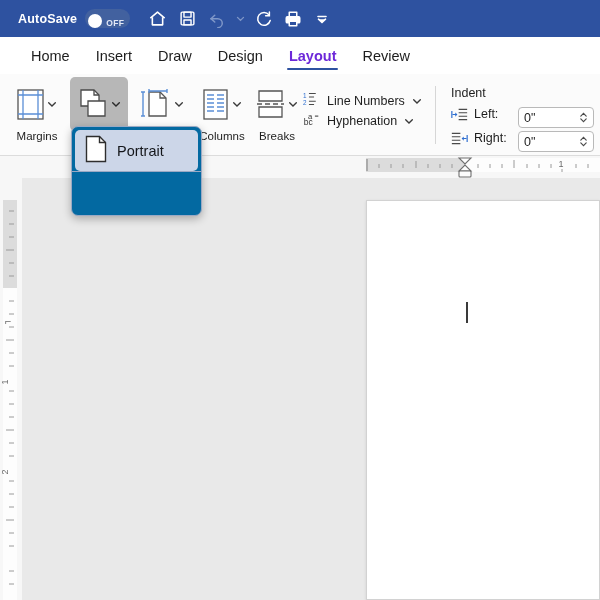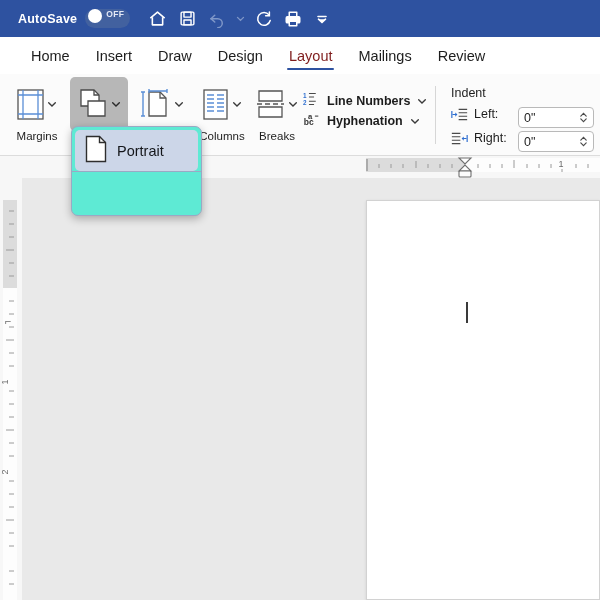--- a/index.html
+++ b/index.html
@@ -20,21 +20,21 @@
     padding-left: 18px;
     gap: 0px;
   }
   .autosave-label {
     color: #ffffff; font-size: 12.5px; font-weight: 700;
     letter-spacing: .2px; margin-right: 8px;
   }
   .toggle {
     width: 45px; height: 19px; border-radius: 10px;
     background: #42619f; position: relative;
-    display: flex; align-items: flex-start;
+    display: flex; align-items: flex-end;
   }
   .toggle .knob {
     width: 14px; height: 14px; border-radius: 50%;
     background: #ffffff; margin-left: 3px;
   }
   .toggle .off {
     color: #e3e8f5; font-size: 8.5px; font-weight: 700;
     margin-left: 4px; letter-spacing: .4px;
   }
   .tbicon {
@@ -52,21 +52,21 @@
     width: 600px; height: 37px;
     background: #ffffff;
     display: flex; align-items: center;
     padding-left: 18px;
   }
   .tab {
     font-size: 14.5px; color: #1d1d1d;
     padding: 0 13px; height: 37px; line-height: 39px;
     position: relative; white-space: nowrap;
   }
-  .tab.active { font-weight: 400; color: #7f1d1d; }
+  .tab.active { font-weight: 700; color: #6d28d9; }
   .tab.active::after {
     content: ""; position: absolute;
     left: 11px; right: 11px; bottom: 4px; height: 2.5px;
     background: #2e52a0; border-radius: 2px;
   }
 
   
   .ribbon {
     position: absolute; top: 74px; left: 0;
     width: 600px; height: 82px;
@@ -81,21 +81,21 @@
   }
   .bigbtn.sel { background: #b7b7b7; }
   .bigbtn .chev { margin-left: 3px; }
   .blabel {
     position: absolute; top: 56px; font-size: 11.5px;
     color: #1d1d1d; text-align: center; white-space: nowrap;
   }
 
   .smallrow {
     position: absolute; display: flex; align-items: center;
-    gap: 7px; height: 22px; font-weight: bold;
+    gap: 7px; height: 22px;
   }
   .smallrow .txt { font-size: 12.5px; color: #1d1d1d; white-space: nowrap; }
 
   .divider {
     position: absolute; top: 12px; width: 1px; height: 58px;
     background: #d6d6d6;
   }
   .grouptitle {
     position: absolute; font-size: 12.5px; color: #1d1d1d; text-align: right;
   }
@@ -112,21 +112,21 @@
   .spinbox .val { font-size: 12.5px; color: #1d1d1d; }
   .spinbox .arrows {
     display: flex; flex-direction: column; align-items: center;
     line-height: 6px; color: #4a4a4a; font-size: 9px;
   }
 
   
   .menu {
     position: absolute; left: 71px; top: 126px;
     width: 131px; height: 90px;
-    background: #5eead4;
+    background: #0369a1;
     border: 1px solid #9aa9c4;
     border-radius: 7px;
     box-shadow: 0 3px 9px rgba(0,0,0,.28);
     overflow: hidden; z-index: 40;
     padding: 3px;
   }
   .mitem {
     height: 41px; display: flex; align-items: center;
     gap: 10px; padding-left: 10px; border-radius: 5px;
     background: #ccd6e8;
@@ -220,21 +220,20 @@
       </svg>
     </div>
   </div>
 
   <div class="tabbar">
     <div class="tab">Home</div>
     <div class="tab">Insert</div>
     <div class="tab">Draw</div>
     <div class="tab">Design</div>
     <div class="tab active">Layout</div>
-    <div class="tab">Mailings</div>
     <div class="tab">Review</div>
   </div>
 
   <div class="ribbon">
 
     <div class="bigbtn" style="left:8px">
       <svg width="27" height="31" viewBox="0 0 27 31">
         <rect x="1" y="1" width="25" height="29" fill="#fff" stroke="#555" stroke-width="1.3"></rect>
         <path d="M6 1V30 M21 1V30 M1 6H26 M1 25H26" stroke="#5b8fd6" stroke-width="1.3"></path>
       </svg>

